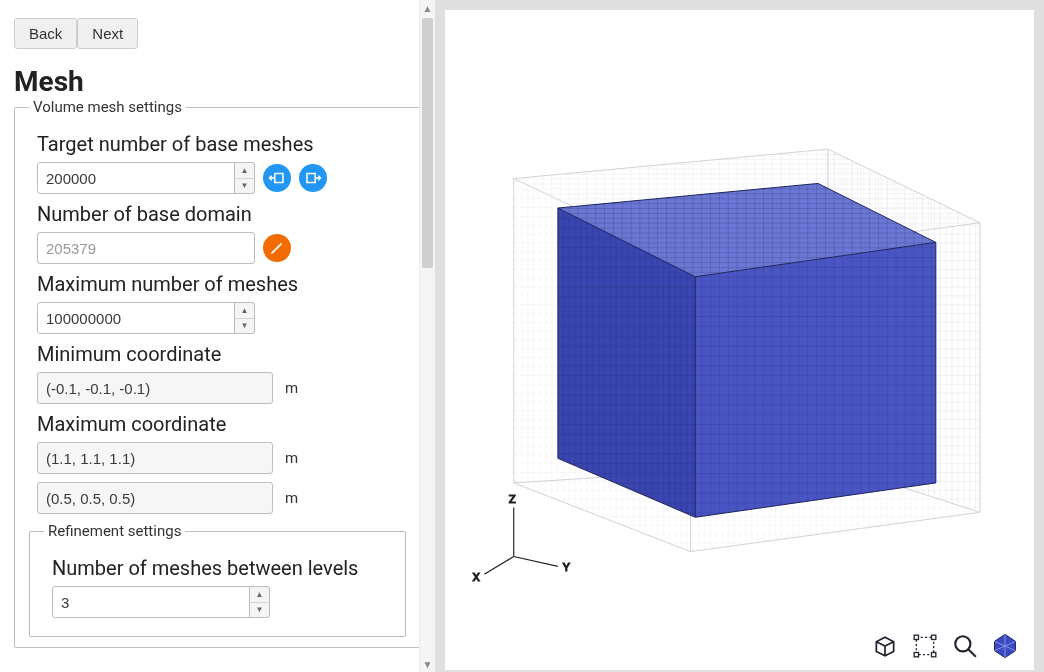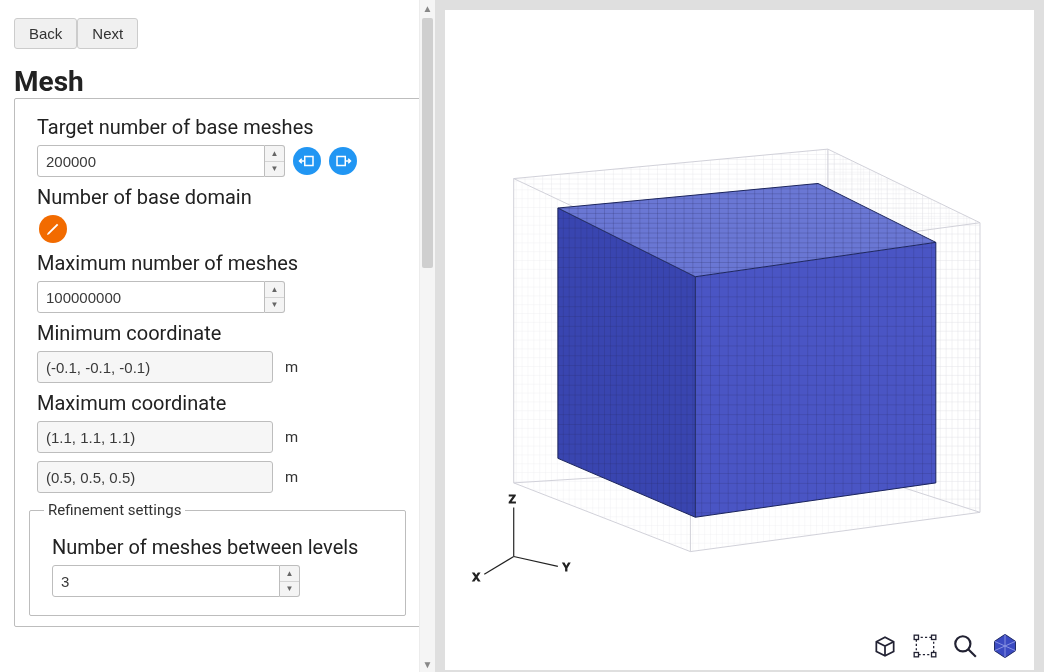--- a/index.html
+++ b/index.html
@@ -12,21 +12,21 @@
   .right-panel { flex:1; height:100%; display:flex; flex-direction:column; background:#dfdfdf; position:relative; }
   .nav-row { display:flex; margin:10px 0 16px 0; }
   .btn { padding:6px 14px; background:#f0f0f0; border:1px solid #ccc; border-radius:3px; font-size:15px; color:#333; cursor:pointer; }
   h1.page-title { font-size:28px; font-weight:700; margin:0 0 0 0; }
   fieldset { border:1px solid #bdbdbd; border-radius:2px; margin:0 0 14px 0; padding:12px 14px 10px 14px; }
   fieldset.inner { margin:6px 0 0 0; }
   legend { font-size:15px; color:#333; padding:0 4px; }
   .field-label { margin:4px 0 6px 8px; font-size:20px; }
   .field-row { display:flex; align-items:center; gap:6px; margin:0 0 8px 8px; }
   .input-wrap { position:relative; display:flex; align-items:stretch; }
-  .txt-input { width:228px; height:32px; border:1px solid #bdbdbd; border-radius:3px 0 0 3px; padding:4px 8px; font-size:15px; color:#3a3a3a; background:#fff; }
+  .txt-input { width:198px; height:32px; border:1px solid #bdbdbd; border-radius:3px 0 0 3px; padding:4px 8px; font-size:15px; color:#3a3a3a; background:#fff; }
   .txt-input.readonly { color:#999; }
   .txt-input.plain { border:1px solid #bdbdbd; border-radius:3px; width:236px; background:#f6f6f6; }
   .spinner { width:20px; border:1px solid #bdbdbd; border-left:none; border-radius:0 3px 3px 0; display:flex; flex-direction:column; background:#f4f4f4; }
   .spinner div { flex:1; display:flex; align-items:center; justify-content:center; font-size:8px; color:#666; cursor:pointer; }
   .spinner div:first-child { border-bottom:1px solid #d4d4d4; }
   .unit { margin-left:6px; font-size:15px; color:#333; }
   .icon-btn { width:28px; height:28px; border-radius:50%; display:flex; align-items:center; justify-content:center; margin-left:2px; cursor:pointer; }
   .icon-blue { background:#2196f3; color:#fff; }
   .icon-orange { background:#f26b00; color:#fff; }
   .viewport-wrap { flex:1; padding:10px 10px 0 10px; position:relative; }
@@ -38,20 +38,21 @@
 <body>
 
 <div class="left-panel">
   <div class="nav-row">
     <button class="btn">Back</button>
     <button class="btn">Next</button>
   </div>
   <h1 class="page-title">Mesh</h1>
 
   <fieldset>
+    <legend>Volume mesh settings</legend>
 
     <div class="field-label">Target number of base meshes</div>
     <div class="field-row">
       <div class="input-wrap">
         <input class="txt-input" value="200000" style="">
         <div class="spinner">
             <div>▲</div>
             <div>▼</div>
           </div>
       </div>
@@ -64,20 +65,23 @@
       <div class="icon-btn icon-blue" title="Expand domain">
         <svg width="18" height="18" viewBox="0 0 24 24" fill="none" stroke="white" stroke-width="2">
             <rect x="4" y="6" width="11" height="12"></rect>
             <path d="M16 12 H22 M19 9 L22 12 L19 15"></path>
           </svg>
       </div>
     </div>
 
     <div class="field-label">Number of base domain</div>
     <div class="field-row">
+      <div class="input-wrap">
+        <input class="txt-input readonly" readonly="" style="border-radius: 3px; width: 218px;" value="205379">
+      </div>
       <div class="icon-btn icon-orange" title="Compute">
         <svg width="16" height="16" viewBox="0 0 24 24" fill="white">
             <path d="M3 21 L6 20 L20 6 L18 4 L4 18 Z"></path>
           </svg>
       </div>
     </div>
 
     <div class="field-label">Maximum number of meshes</div>
     <div class="field-row">
       <div class="input-wrap">

